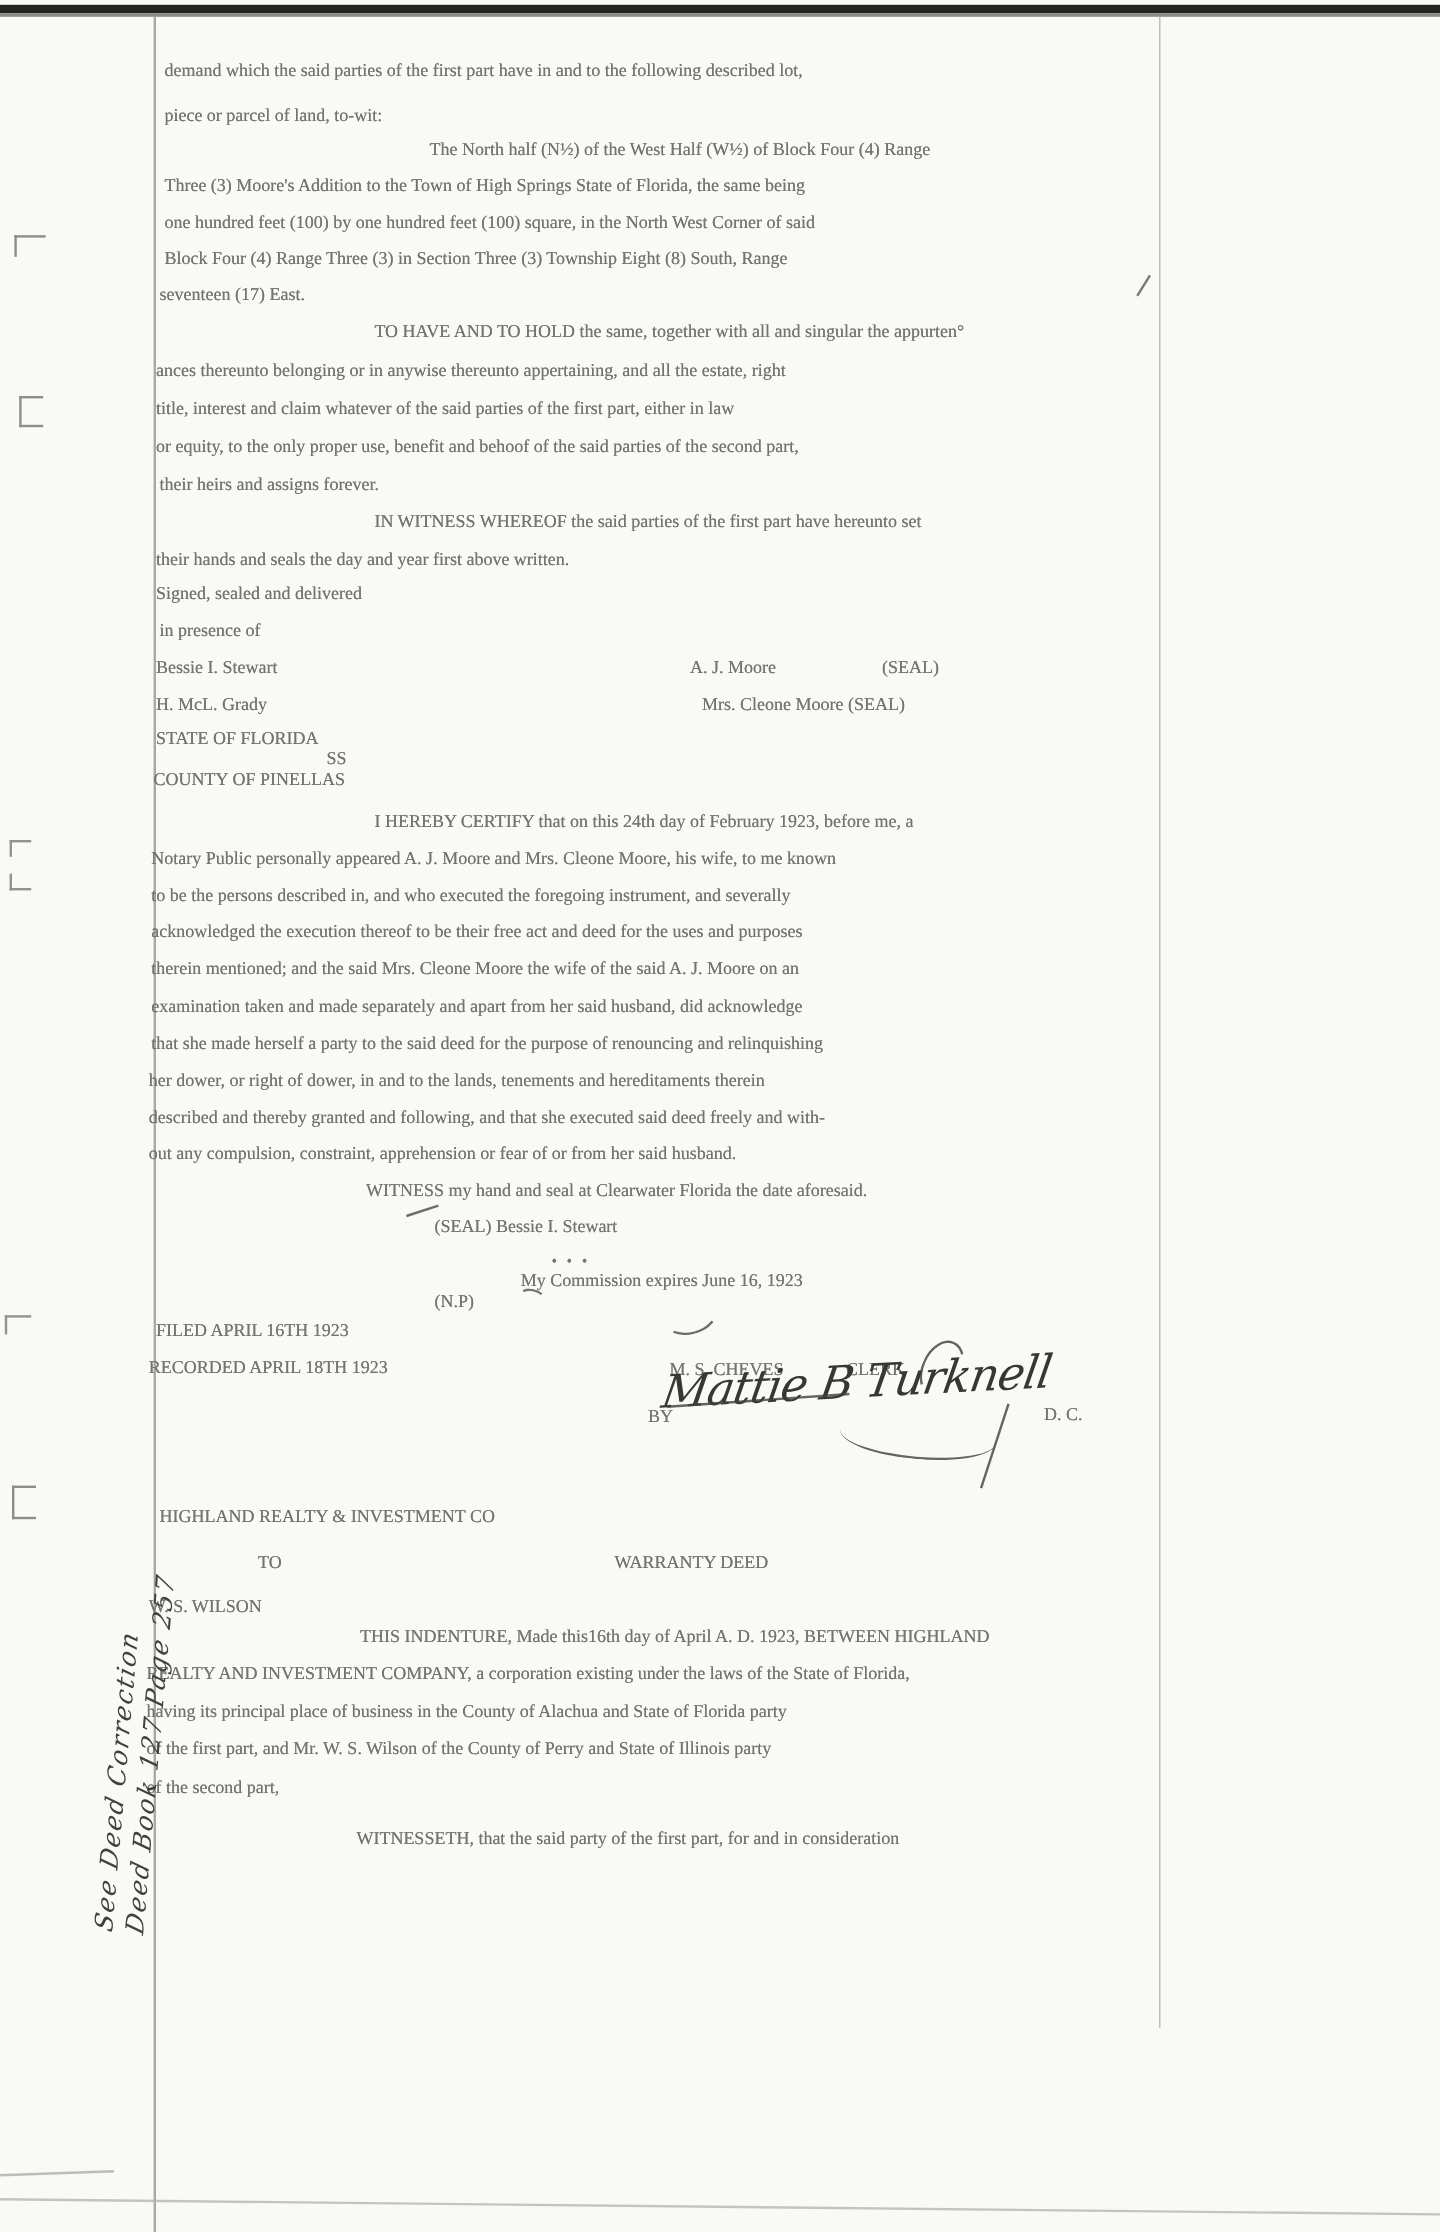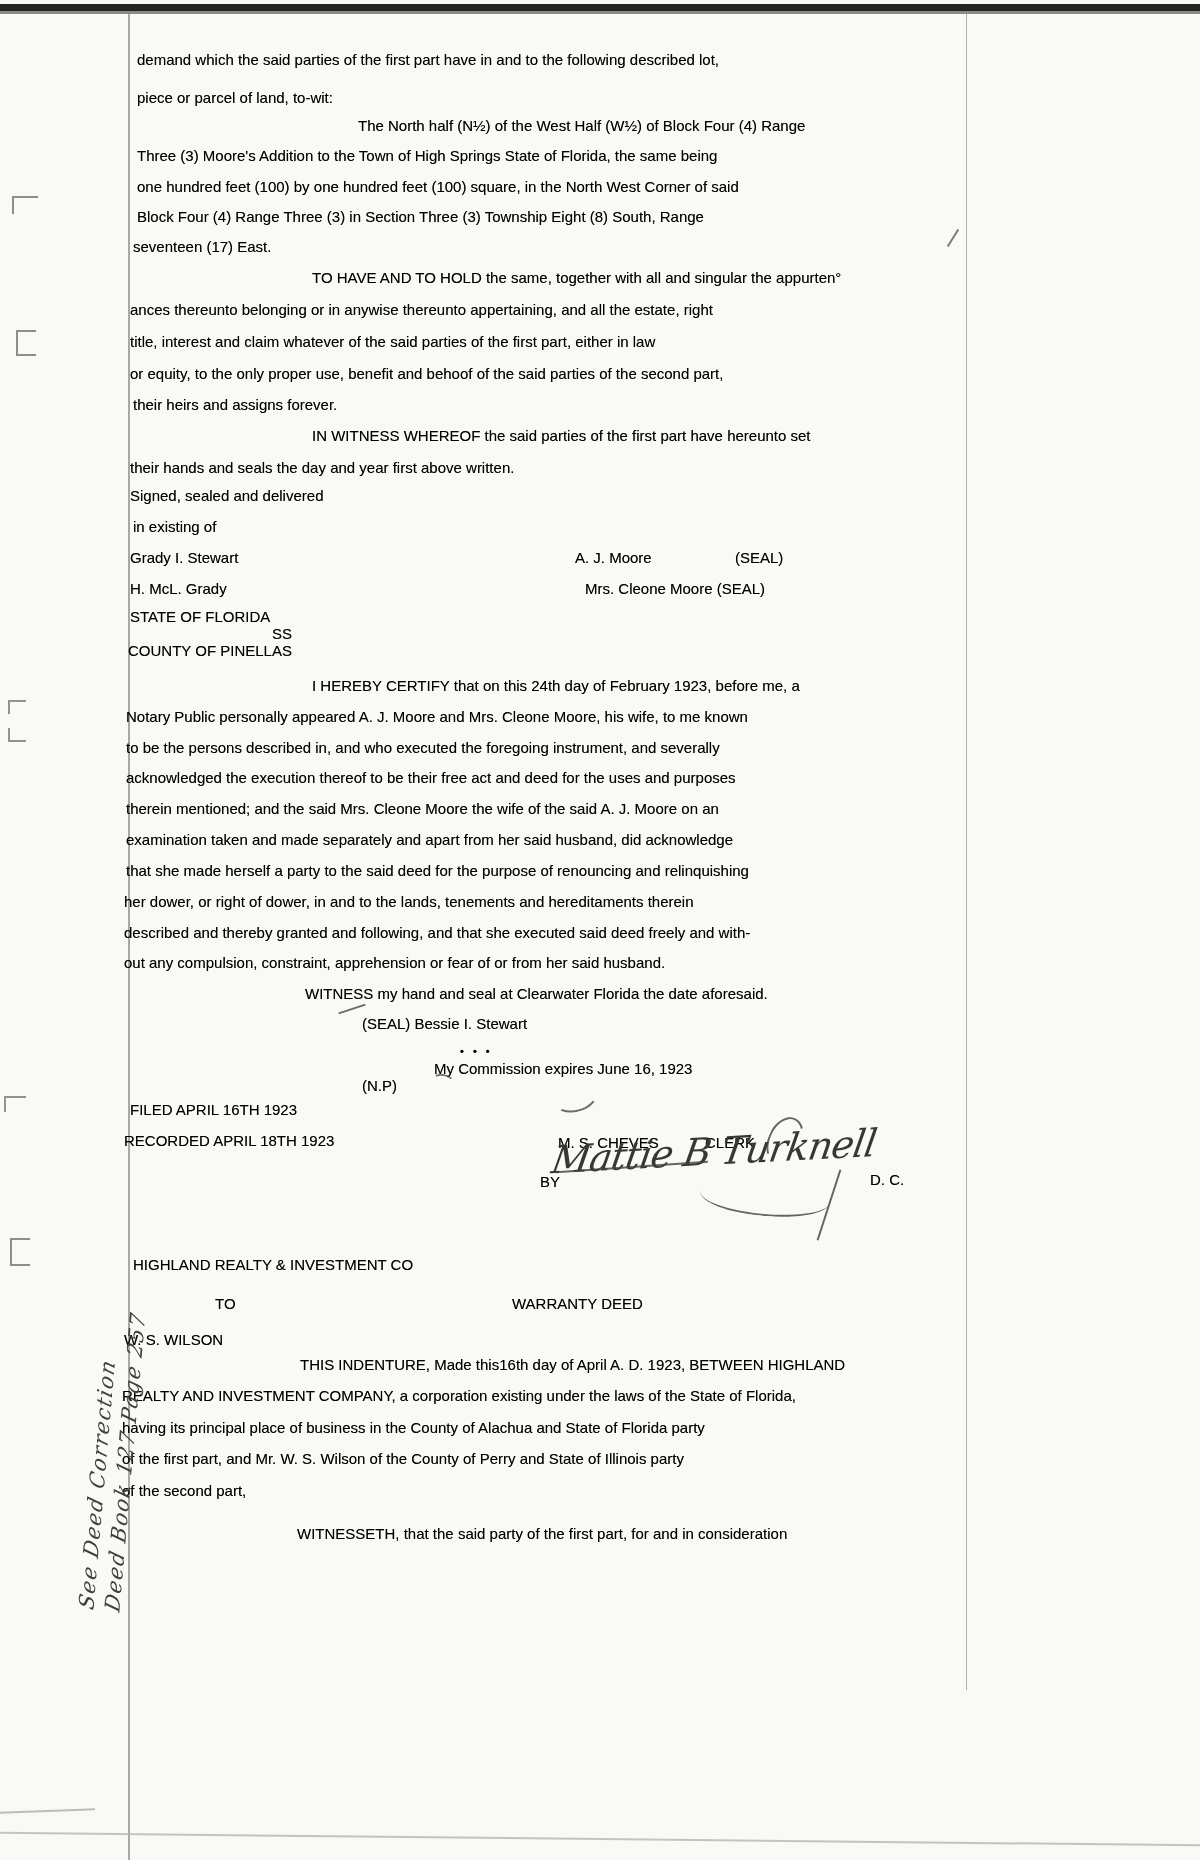--- a/index.html
+++ b/index.html
@@ -9,22 +9,22 @@
     font-family:"DejaVu Sans Mono",monospace;
   }
   
   .topband1{position:absolute;left:0;top:4px;width:1200px;height:7px;background:#26241f;}
   .topband2{position:absolute;left:0;top:11px;width:1200px;height:3px;background:#8d8a84;}
   
   .rule-left{position:absolute;left:128px;top:14px;width:2px;height:1846px;background:#9a9a95;opacity:.85;}
   .rule-right{position:absolute;left:966px;top:14px;width:1px;height:1676px;background:#a8a8a2;opacity:.9;}
   
   .tw{
-    position:absolute;font-family:Liberation Sans, sans-serif;
-    font-size:15px;line-height:19px;color:#000000;white-space:pre;
+    position:absolute;font-family:Liberation Serif, serif;
+    font-size:15px;line-height:19px;color:#737373;white-space:pre;
     text-shadow:0 0 .5px rgba(45,45,42,.55);
   }
   .dots{font-size:11px;letter-spacing:3px;font-weight:bold;}
   
   .signature{
     position:absolute;left:552px;top:1138px;
     font-family:"DejaVu Serif",serif;font-style:italic;font-size:38px;
     color:#37373455;color:#373734;letter-spacing:-1px;white-space:pre;
     transform:rotate(-3deg) skewX(-12deg);transform-origin:left center;
   }
@@ -74,22 +74,22 @@
       <div class="tw" style="left: 137px; top: 207px;">Block Four (4) Range Three (3) in Section Three (3) Township Eight (8) South, Range</div>
       <div class="tw" style="left: 133px; top: 237px;">seventeen (17) East.</div>
       <div class="tw" style="left: 312px; top: 268px;">TO HAVE AND TO HOLD the same, together with all and singular the appurten°</div>
       <div class="tw" style="left: 130px; top: 300px;">ances thereunto belonging or in anywise thereunto appertaining, and all the estate, right</div>
       <div class="tw" style="left: 130px; top: 332px;">title, interest and claim whatever of the said parties of the first part, either in law</div>
       <div class="tw" style="left: 130px; top: 364px;">or equity, to the only proper use, benefit and behoof of the said parties of the second part,</div>
       <div class="tw" style="left: 133px; top: 395px;">their heirs and assigns forever.</div>
       <div class="tw" style="left: 312px; top: 426px;">IN WITNESS WHEREOF the said parties of the first part have hereunto set</div>
       <div class="tw" style="left: 130px; top: 458px;">their hands and seals the day and year first above written.</div>
       <div class="tw" style="left: 130px; top: 486px;">Signed, sealed and delivered</div>
-      <div class="tw" style="left: 133px; top: 517px;">in existing of</div>
-      <div class="tw" style="left: 130px; top: 548px;">Grady I. Stewart</div>
+      <div class="tw" style="left: 133px; top: 517px;">in presence of</div>
+      <div class="tw" style="left: 130px; top: 548px;">Bessie I. Stewart</div>
       <div class="tw" style="left: 575px; top: 548px;">A. J. Moore</div>
       <div class="tw" style="left: 735px; top: 548px;">(SEAL)</div>
       <div class="tw" style="left: 130px; top: 579px;">H. McL. Grady</div>
       <div class="tw" style="left: 585px; top: 579px;">Mrs. Cleone Moore (SEAL)</div>
       <div class="tw" style="left: 130px; top: 607px;">STATE OF FLORIDA</div>
       <div class="tw" style="left: 272px; top: 624px;">SS</div>
       <div class="tw" style="left: 128px; top: 641px;">COUNTY OF PINELLAS</div>
       <div class="tw" style="left: 312px; top: 676px;">I HEREBY CERTIFY that on this 24th day of February 1923, before me, a</div>
       <div class="tw" style="left: 126px; top: 707px;">Notary Public personally appeared A. J. Moore and Mrs. Cleone Moore, his wife, to me known</div>
       <div class="tw" style="left: 126px; top: 738px;">to be the persons described in, and who executed the foregoing instrument, and severally</div>

